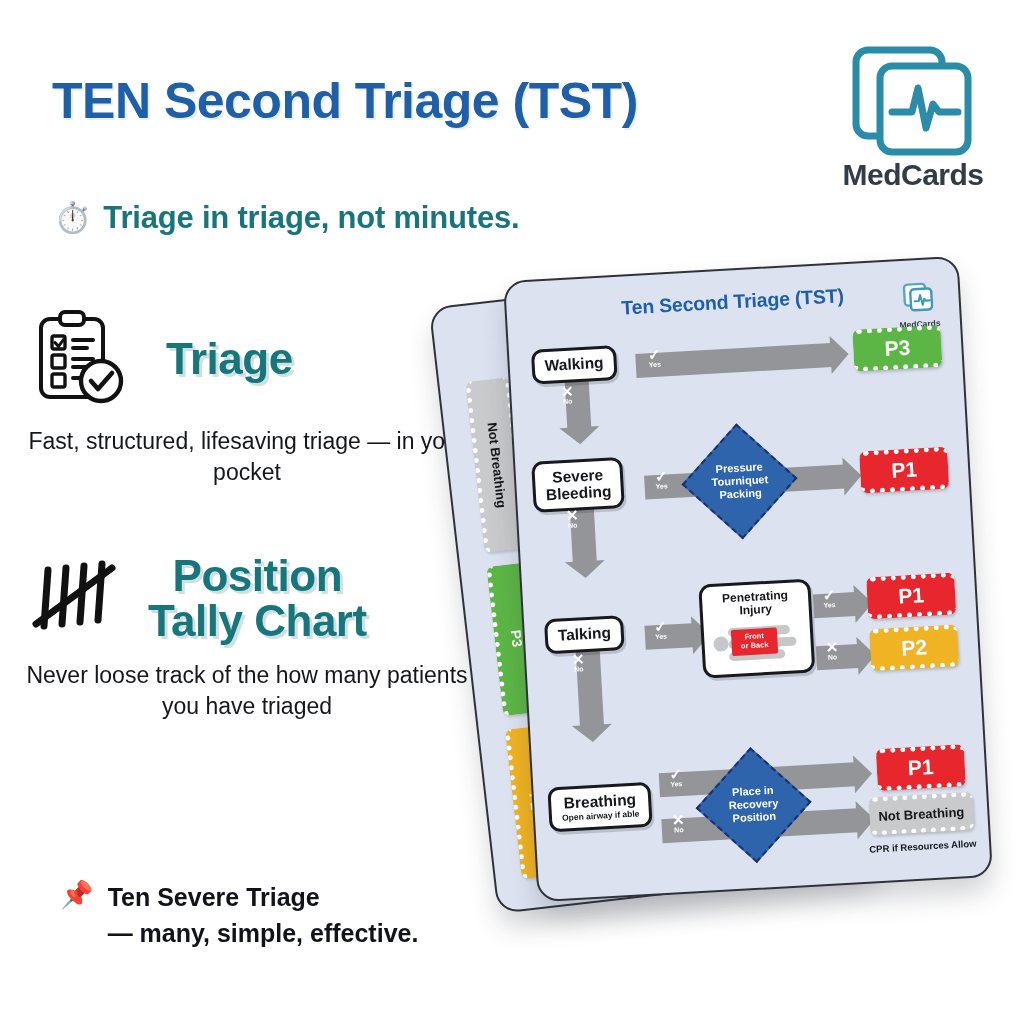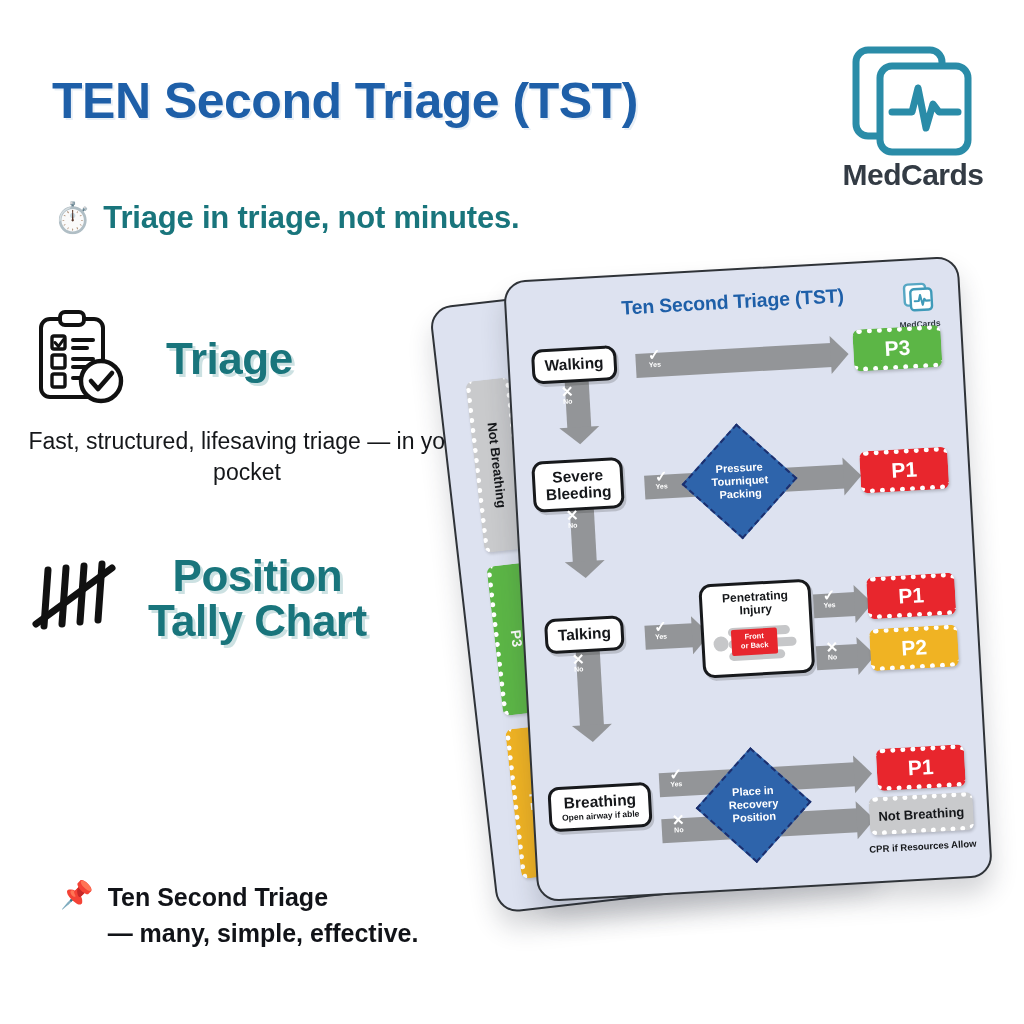--- a/index.html
+++ b/index.html
@@ -247,26 +247,27 @@
             <line x1="72" y1="10" x2="68" y2="66"></line>
             <line x1="6" y1="70" x2="82" y2="14"></line>
           </g>
         </svg>
       </span>
       <span class="feature-title two-line tally-title">
         <span>Position</span><br>
         <span>Tally Chart</span>
       </span>
     </div>
+    <div class="feature-desc">Never loose track of the how many patients you have triaged</div>
   </div>
 
   <div class="footer">
     <span class="footer-icon">📌</span>
     <span class="footer-text">
-      <span>Ten Second Triage</span><br>
+      <span>Ten Severe Triage</span><br>
       <span>— many, simple, effective.</span>
     </span>
   </div>
 
   <div class="cards">
 
     <div class="card" id="card-back">
       <div class="back-title">
         <div class="t1">Ten Second Triage (TST)</div>
         <div class="t2">Tally Chart</div>

